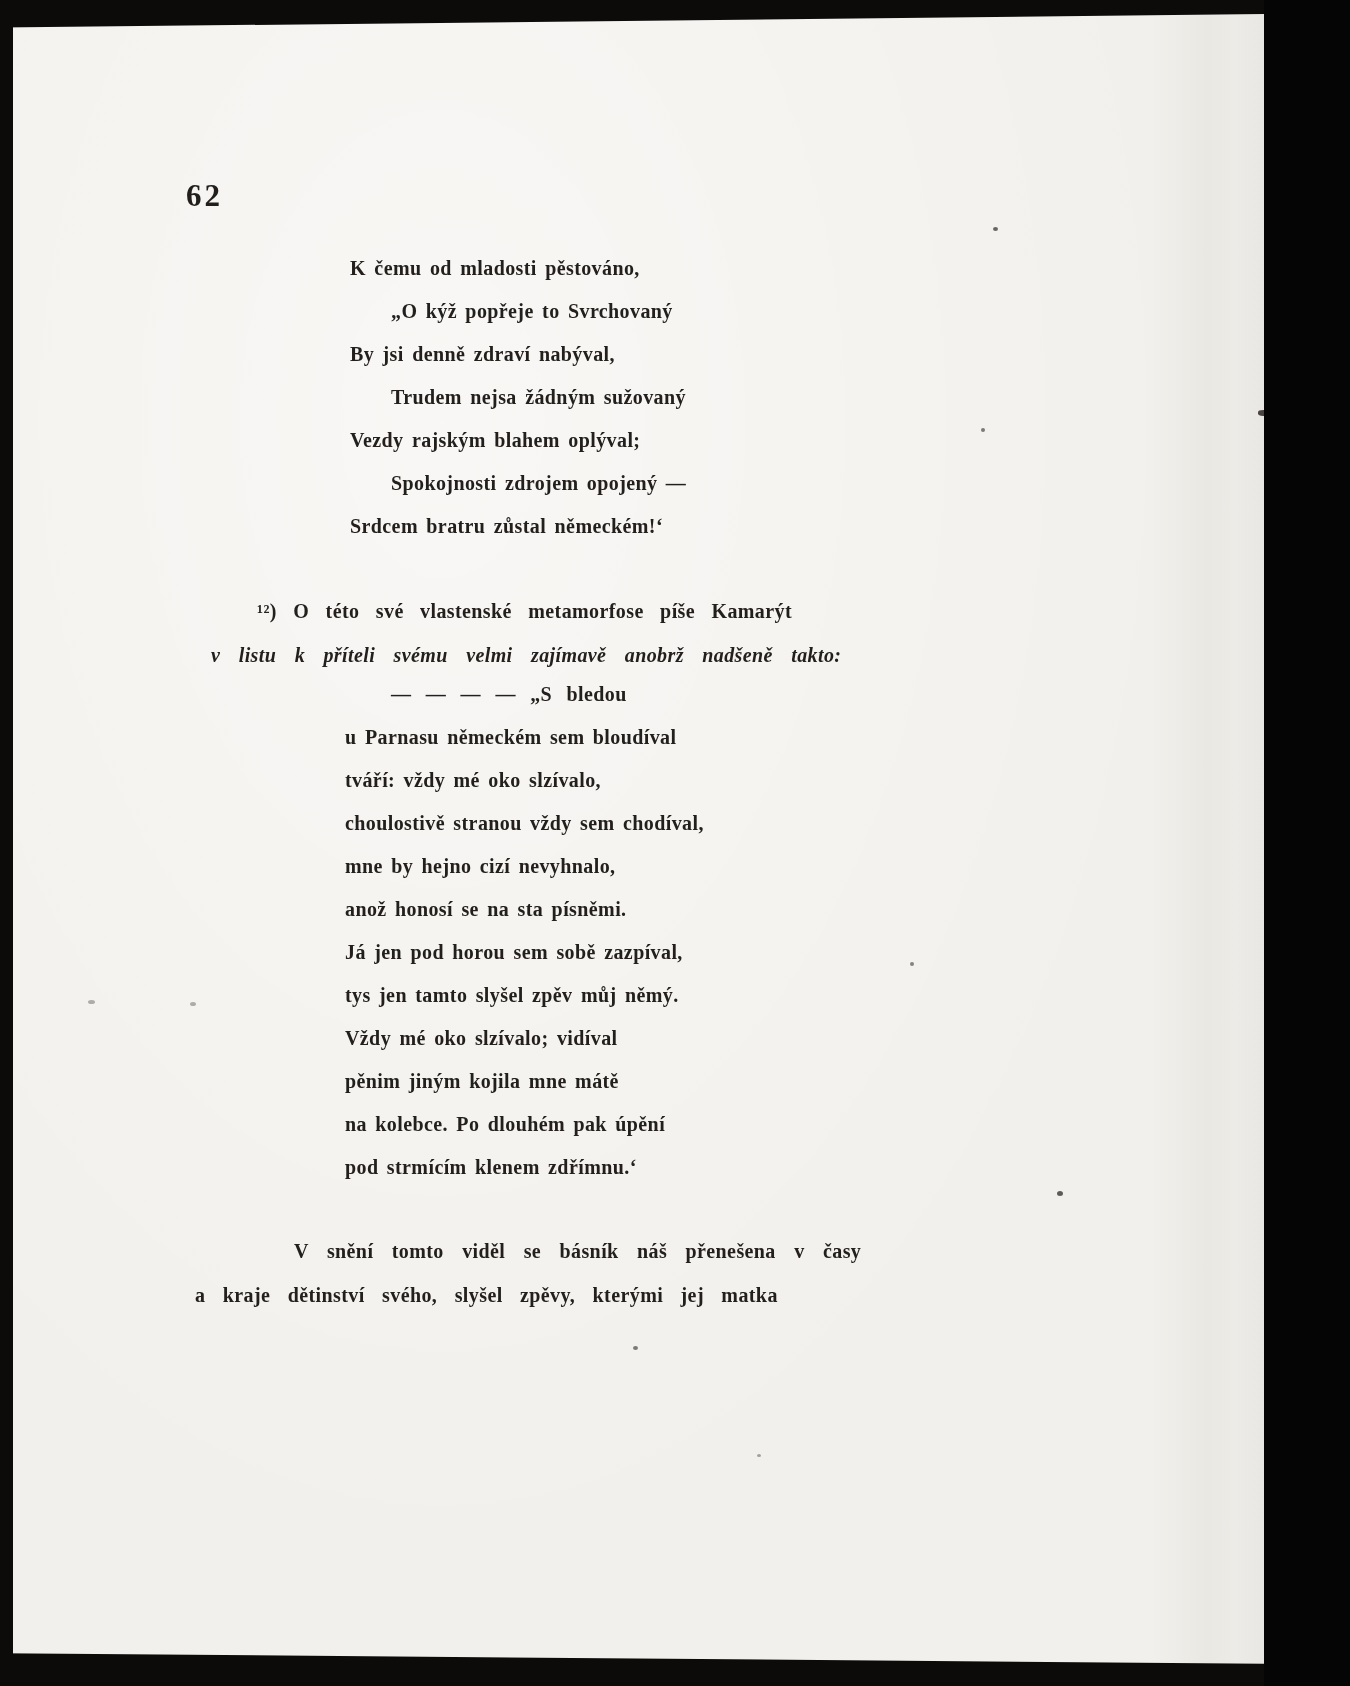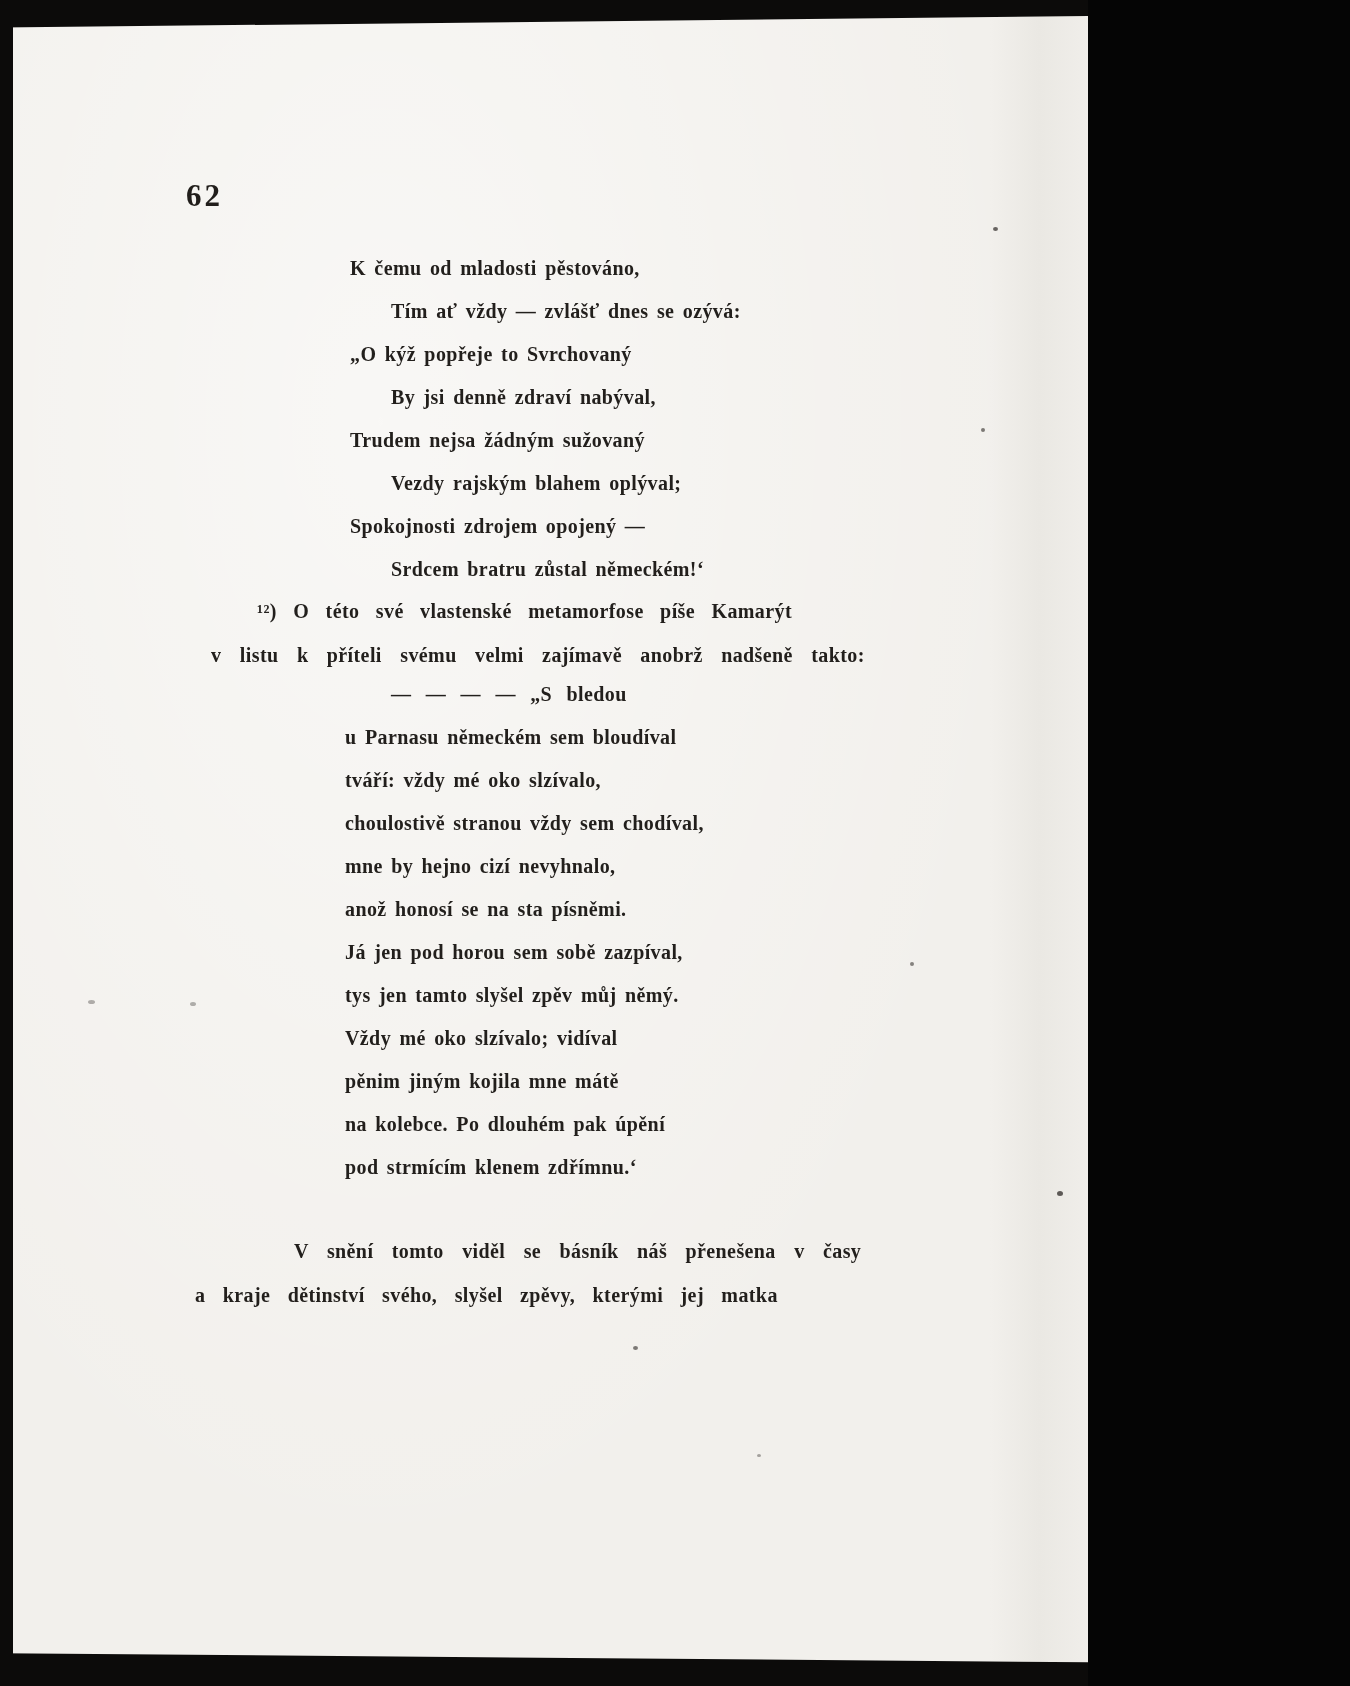--- a/index.html
+++ b/index.html
@@ -1,18 +1,18 @@
 <!DOCTYPE html>
 <html><head>
 <meta charset="utf-8">
 <style>
   html,body{margin:0;padding:0;background:#050505;}
   .scan{
     position:relative;
-    width:1088px;height:1686px;
+    width:1264px;height:1686px;
     overflow:hidden;
     background:
       radial-gradient(ellipse at 35% 25%, rgba(255,255,255,0.5), rgba(255,255,255,0) 65%),
       linear-gradient(to right, #f2f0ec 0%, #f2f0ec 91%, #eae8e3 95.5%, #f0eeea 100%),
       #f1efeb;
     font-family:"Liberation Serif","DejaVu Serif",serif;
   }
   
   .band{position:absolute;left:0;width:1350px;background:#0c0b0a;}
   .band.top{top:0;height:30px;clip-path:polygon(0 0,100% 0,100% 44%,0 92%);}
@@ -37,21 +37,21 @@
          letter-spacing:0.4px;word-spacing:3px;}
   .line{line-height:43px;white-space:nowrap;}
 
   .poem{top:247px;}
   .poem .line:nth-child(odd){margin-left:350px;}
   .poem .line:nth-child(even){margin-left:391px;}
 
   .footnote{top:589px;padding-left:16px;}
   .footnote .line{line-height:44px;}
   .footnote .line:nth-child(1){margin-left:241px;word-spacing:11px;}
-  .footnote .line:nth-child(2){margin-left:195px;word-spacing:13px;}
+  .footnote .line:nth-child(2){margin-left:195px;word-spacing:13px;font-style:italic;}
 
   .quote{top:673px;}
   .quote .line{margin-left:345px;}
   .quote .line:first-child{margin-left:391px;word-spacing:9px;}
 
   .closing{top:1229px;}
   .closing .line{line-height:44px;}
   .closing .line:nth-child(1){margin-left:294px;word-spacing:13px;}
   .closing .line:nth-child(2){margin-left:195px;word-spacing:12px;font-family:Liberation Serif, serif;}
 
@@ -67,21 +67,20 @@
   <div class="gutter-shade"></div>
   <div class="gutter-bar"></div>
   <div class="band top"></div>
   <div class="band bottom"></div>
   <div class="strip left"></div>
 
   <div class="pageno">62</div>
 
   <div class="block poem">
       <div class="line">K čemu od mladosti pěstováno,</div>
-      <div class="line">Tím ať vždy — zvlášť dnes se ozývá:</div>
       <div class="line">„O kýž popřeje to Svrchovaný</div>
       <div class="line">By jsi denně zdraví nabýval,</div>
       <div class="line">Trudem nejsa žádným sužovaný</div>
       <div class="line">Vezdy rajským blahem oplýval;</div>
       <div class="line">Spokojnosti zdrojem opojený —</div>
       <div class="line">Srdcem bratru zůstal německém!‘</div>
     </div>
 
   <div class="block footnote">
       <div class="line">¹²) O této své vlastenské metamorfose píše Kamarýt</div>

